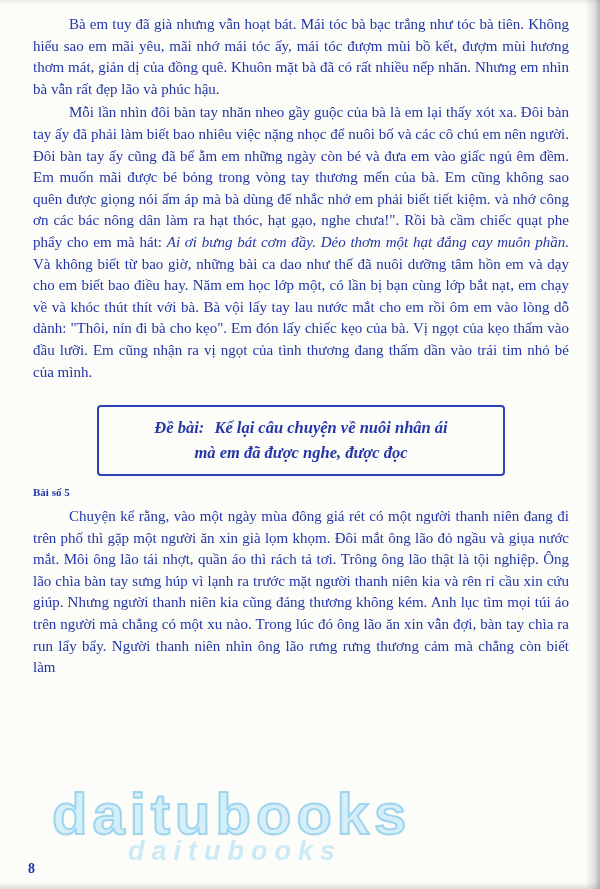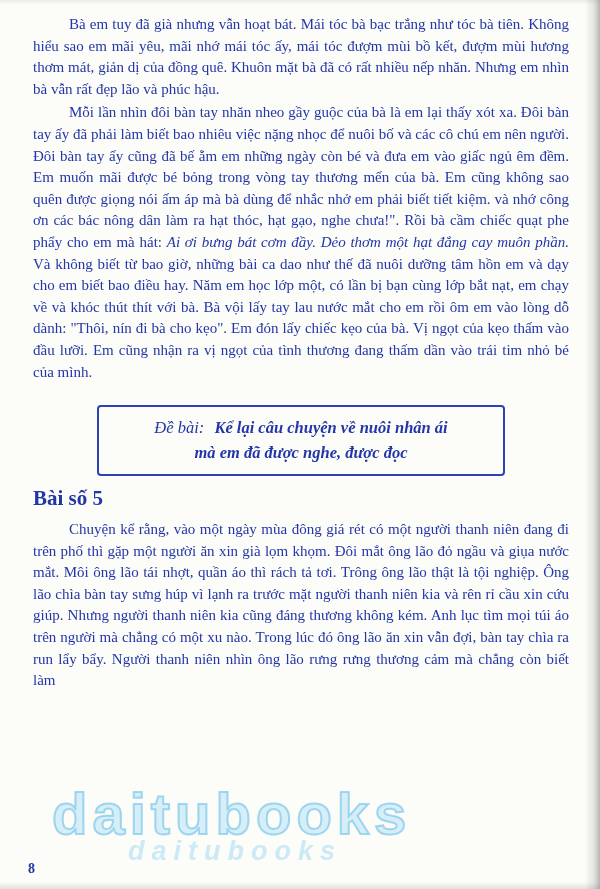--- a/index.html
+++ b/index.html
@@ -45,27 +45,27 @@
     text-align:center;
     color:var(--ink);
   }
   .debai-line{
     font-size:16.5px;
     line-height:25px;
     font-weight:bold;
     font-style:italic;
   }
   .debai-label{
-    font-weight:normal;
+    font-weight:bold;
     font-style:italic;
     margin-right:6px;
   }
   .section-heading{
     margin:10px 0 8px 0;
-    font-size:21px;
+    font-size:11px;
     font-weight:bold;
     color:var(--ink);
   }
   .page-number{
     position:absolute;
     left:28px;
     bottom:12px;
     font-size:14px;
     font-weight:bold;
     color:var(--ink);

